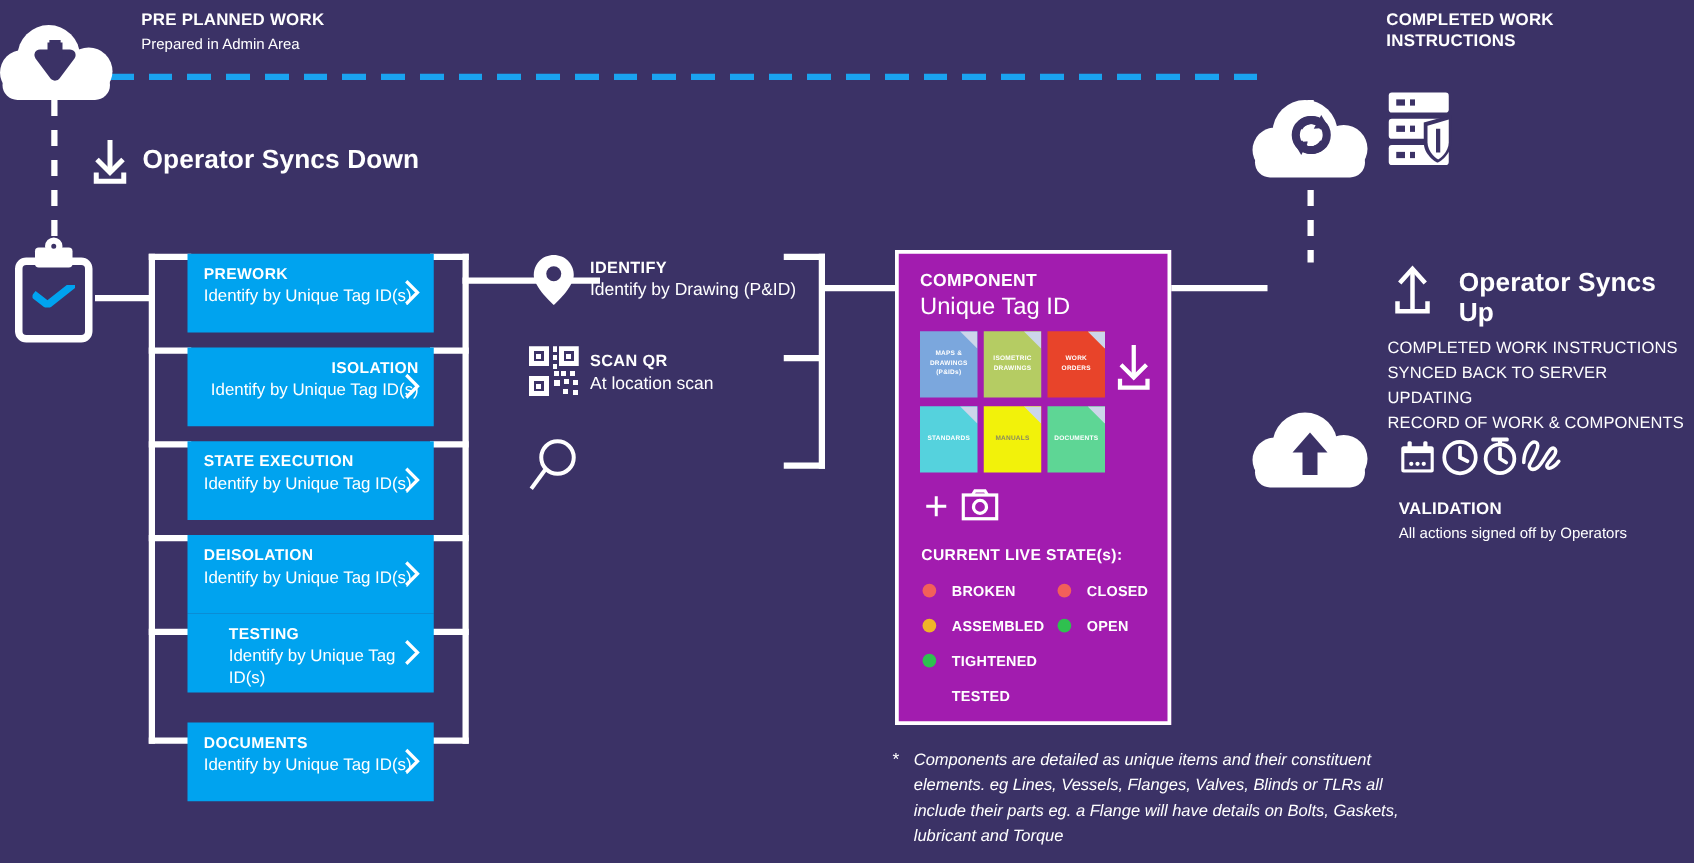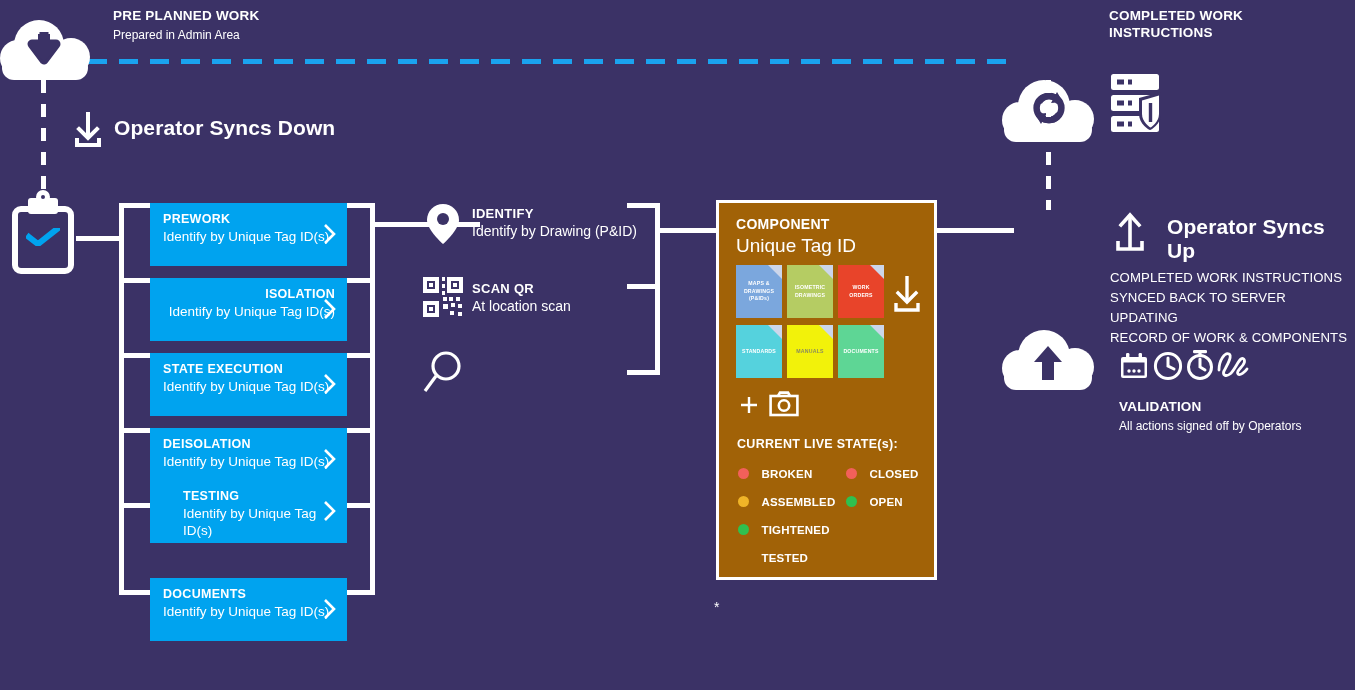--- a/index.html
+++ b/index.html
@@ -65,21 +65,21 @@
   
   .wline{position:absolute;background:#ffffff;}
 
   
   .midrow .t{font-size:13px;font-weight:bold;letter-spacing:.3px;}
   .midrow .s{font-size:14px;font-weight:normal;margin-top:2px;}
 
   
   .panel{
     position:absolute;left:716px;top:200px;width:221px;height:380px;
-    background:#a16207;border:3px solid #ffffff;box-sizing:border-box;
+    background:#a21caf;border:3px solid #ffffff;box-sizing:border-box;
   }
   .panel .ptitle{font-size:14px;font-weight:bold;letter-spacing:.3px;}
   .panel .psub{font-size:19px;font-weight:normal;margin-top:3px;}
 
   .doc{
     position:absolute;width:46px;height:53px;box-sizing:border-box;
     display:flex;align-items:center;justify-content:center;text-align:center;
   }
   .doc .fold{
     position:absolute;right:0;top:0;width:14px;height:14px;background:#ccd6ea;
@@ -185,21 +185,21 @@
         <path d="M2 2 L11 11 L2 20" stroke="#fff" stroke-width="2.6" fill="none"></path>
       </svg>
   </div>
   <div class="card" style="top:428px;">
     <div class="t">DEISOLATION</div>
     <div class="s">Identify by Unique Tag ID(s)</div>
     <svg class="chev" viewBox="0 0 14 22">
         <path d="M2 2 L11 11 L2 20" stroke="#fff" stroke-width="2.6" fill="none"></path>
       </svg>
   </div>
-  <div class="card" style="top:480px;padding-left:33px;">
+  <div class="card" style="top:491px;padding-left:33px;">
     <div class="t">TESTING</div>
     <div class="s">Identify by Unique Tag ID(s)</div>
     <svg class="chev" viewBox="0 0 14 22">
         <path d="M2 2 L11 11 L2 20" stroke="#fff" stroke-width="2.6" fill="none"></path>
       </svg>
   </div>
   <div class="card" style="top:578px;">
     <div class="t">DOCUMENTS</div>
     <div class="s">Identify by Unique Tag ID(s)</div>
     <svg class="chev" viewBox="0 0 14 22">
@@ -416,14 +416,15 @@
   <svg class="abs" style="left:1216px;top:350px;" width="34" height="30" viewBox="0 0 34 30">
     <path d="M3 20 C3 10 9 2 13 4 C17 6 10 17 8 21 C6 25 10 27 14 24 C18 21 22 11 25 9 C28 7 30 11 27 15 C24 19 20 22 22 24 C24 26 29 22 31 19" stroke="#fff" stroke-width="2.8" fill="none" stroke-linecap="round"></path>
   </svg>
 
   <div class="abs" style="left:1119px;top:399px;">
     <div class="hd">VALIDATION</div>
     <div class="sub" style="margin-top:3px;">All actions signed off by Operators</div>
   </div>
 
   <div class="footstar">*</div>
+  <div class="foot" style="left:731px;">Components are detailed as unique items and their constituent elements. eg Lines, Vessels, Flanges, Valves, Blinds or TLRs all include their parts eg. a Flange will have details on Bolts, Gaskets, lubricant and Torque</div>
 
 </div>
 
 </body></html>

